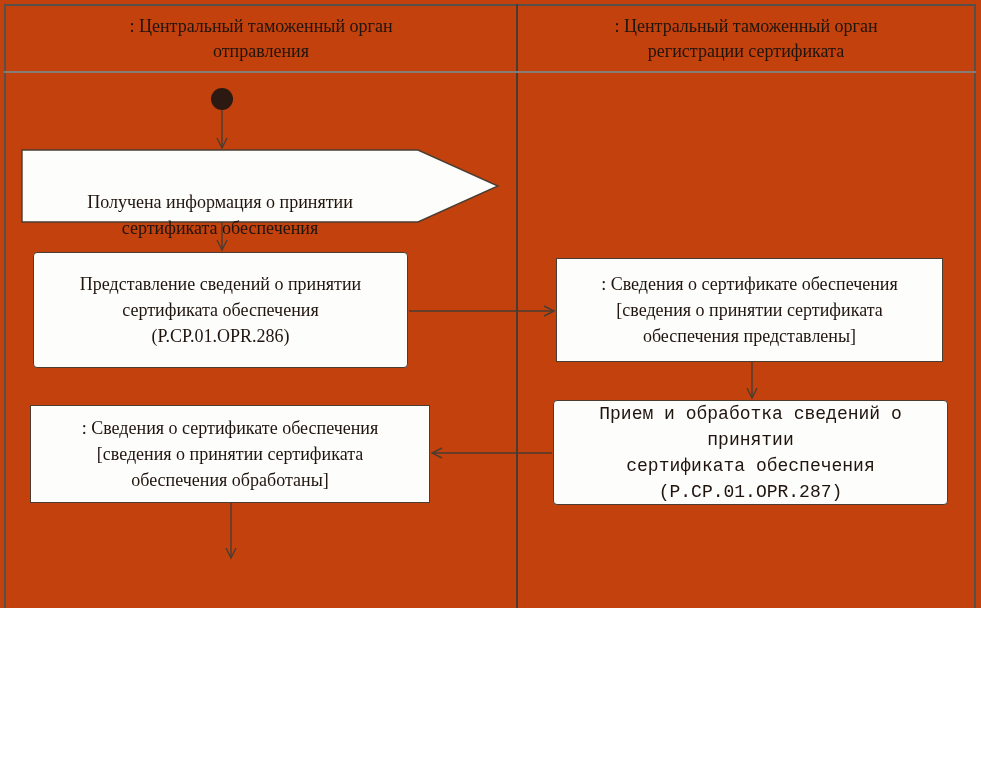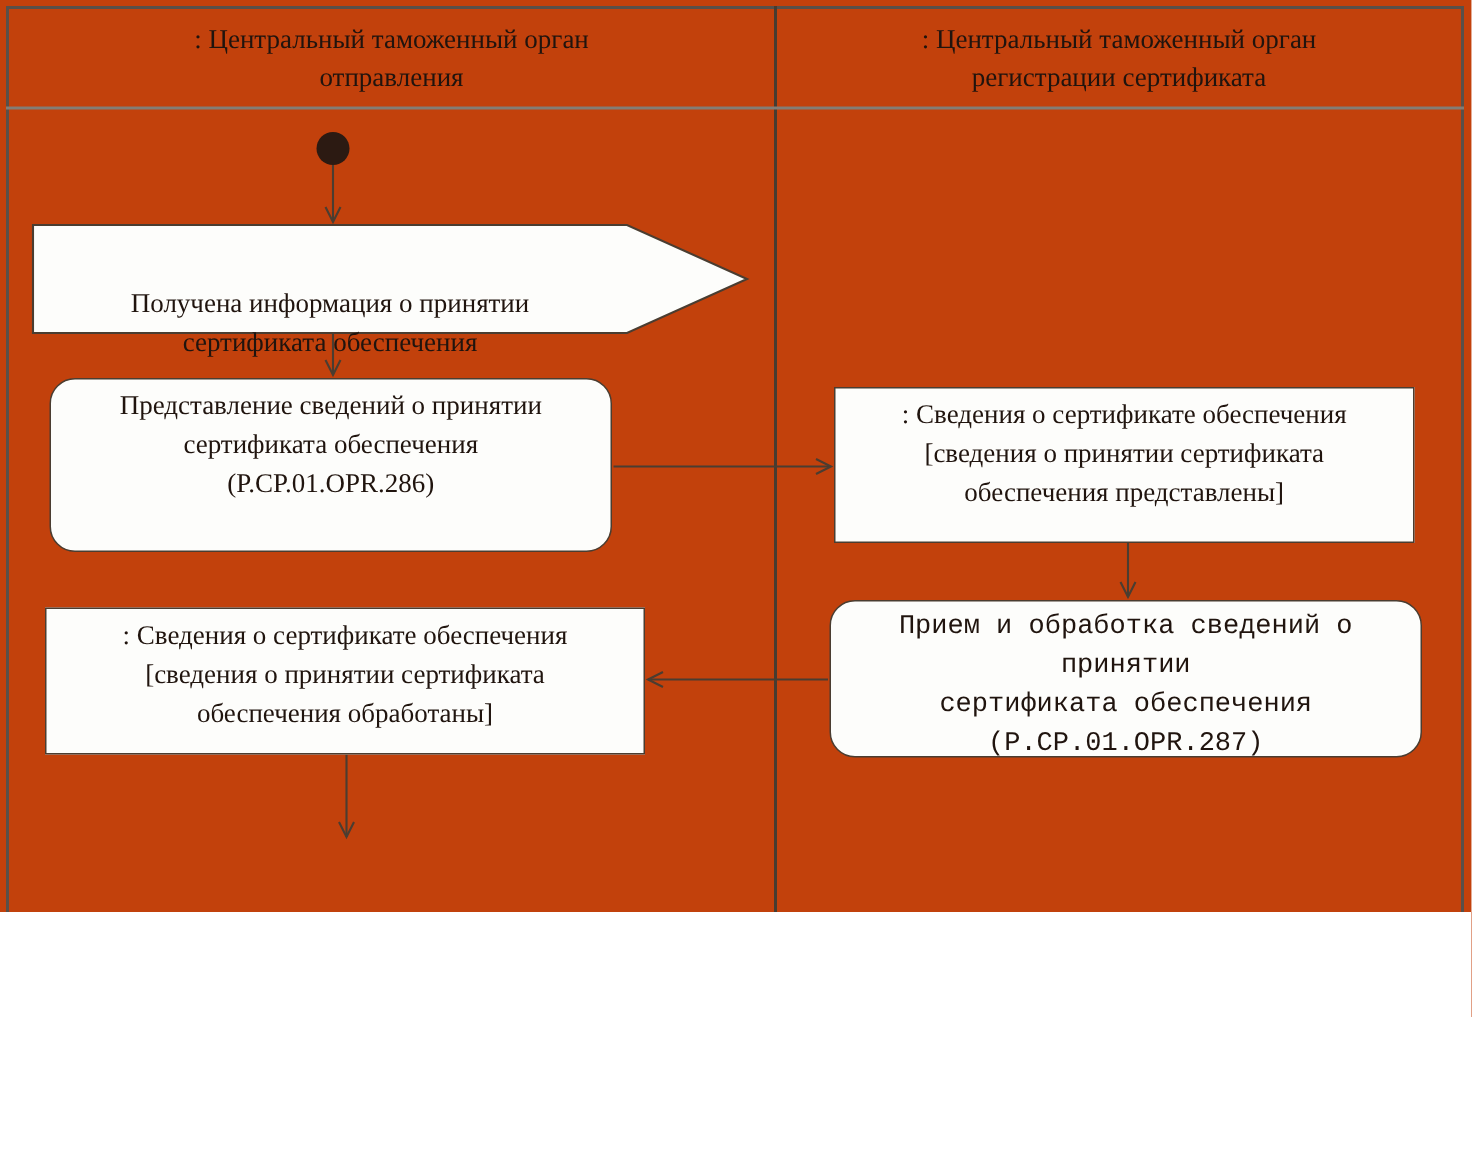--- a/index.html
+++ b/index.html
@@ -48,34 +48,34 @@
   .node-text {
     font-size: 18px;
     line-height: 26px;
     text-align: center;
     white-space: pre-line;
   }
   .action-box {
     position: absolute;
     box-sizing: border-box;
     border: 1.5px solid #4a3d31;
-    border-radius: 17px;
+    border-radius: 4px;
     background: #fdfdfb;
     display: flex;
-    align-items: flex-start;
+    align-items: center;
     justify-content: center;
     padding: 4px 6px;
   }
   .object-box {
     position: absolute;
     box-sizing: border-box;
     border: 1.5px solid #4a3d31;
     background: #fdfdfb;
     display: flex;
-    align-items: flex-start;
+    align-items: center;
     justify-content: center;
     padding: 4px 6px;
   }
   .box-286 { left: 33px;  top: 252px; width: 375px; height: 116px; }
   .box-287 { left: 553px; top: 400px; width: 395px; height: 105px; font-family: Liberation Mono, monospace; }
   .box-288 { left: 38px;  top: 560px; width: 387px; height: 120px; }
   .rect-presented { left: 556px; top: 258px; width: 387px; height: 104px; }
   .rect-processed { left: 30px;  top: 405px; width: 400px; height: 98px; }
 
   .signal-text {

